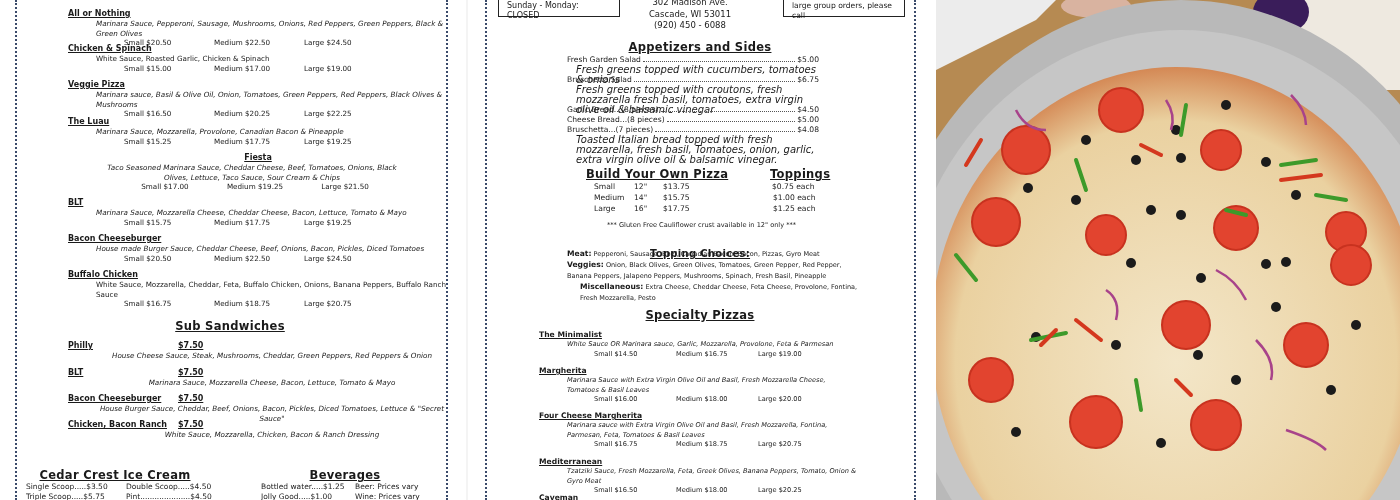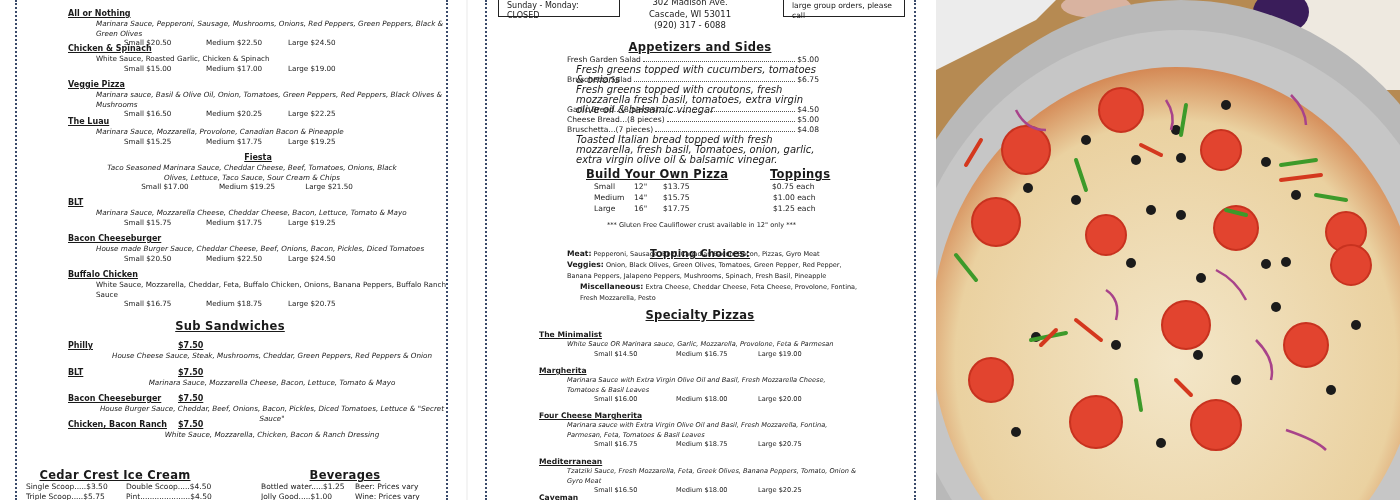--- a/index.html
+++ b/index.html
@@ -9,21 +9,21 @@
     .page { position: absolute; top: 0; height: 500px; background: #fff; overflow: hidden; }
     #left-page { left: 0; width: 468px; }
     #mid-page { left: 468px; width: 468px; }
     .dotted-l { position: absolute; top: 0; bottom: 0; width: 0; border-left: 2px dotted #3a4a6a; }
 
     .gap { position: absolute; top: 0; left: 466px; width: 3px; height: 500px; background: #f4f4f4; }
 
     .item { position: absolute; left: 68px; width: 380px; font-size: 7.2px; line-height: 9.5px; }
     .item .name { font-size: 8px; font-weight: bold; text-decoration: underline; line-height: 11px; }
     .item .desc { padding-left: 28px; font-style: italic; }
-    .item .prices { display: flex; padding-left: 56px; }
+    .item .prices { display: flex; padding-left: 56px; gap: 8px; }
     .item .prices span { width: 82px; }
 
     .section-title { position: absolute; font-size: 11.5px; font-weight: bold; text-decoration: underline; text-align: center; letter-spacing: 0.3px; }
 
     .sub { position: absolute; left: 68px; width: 380px; font-size: 7.2px; line-height: 9.5px; }
     .sub .head { display: flex; font-size: 8px; font-weight: bold; line-height: 11px; }
     .sub .head .n { width: 110px; text-decoration: underline; }
     .sub .head .p { text-decoration: underline; }
     .sub .desc { padding-left: 28px; font-style: italic; text-align: center; }
 
@@ -182,21 +182,21 @@
 
 <div class="page" id="mid-page">
   <div class="dotted-l" style="left:17px;"></div>
   <div class="dotted-l" style="left:446px;"></div>
 </div>
 
 <div class="box" style="left:498px; top:-3px; width:122px; height:20px;">Sunday - Monday: CLOSED</div>
 <div class="addr">
   <div>302 Madison Ave.</div>
   <div>Cascade, WI 53011</div>
-  <div>(920) 317 - 6088</div>
+  <div>(920) 450 - 6088</div>
 </div>
 <div class="box" style="left:783px; top:-3px; width:122px; height:20px; font-size:7.6px;">large group orders, please call</div>
 
 <div class="section-title" style="left:600px; width:200px; top:40px;">Appetizers and Sides</div>
 
 <div class="app-row" style="top:55px;">
     <span class="n">Fresh Garden Salad</span>
     <span class="dots"></span>
     <span>$5.00</span>
   </div>

